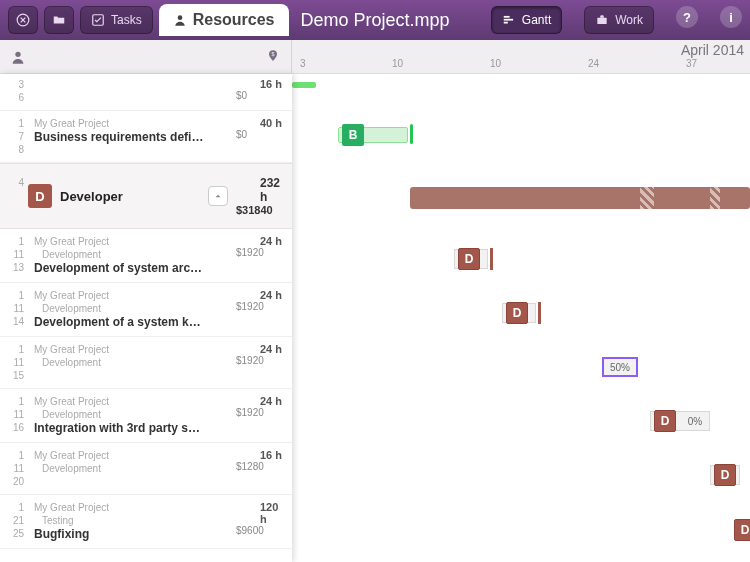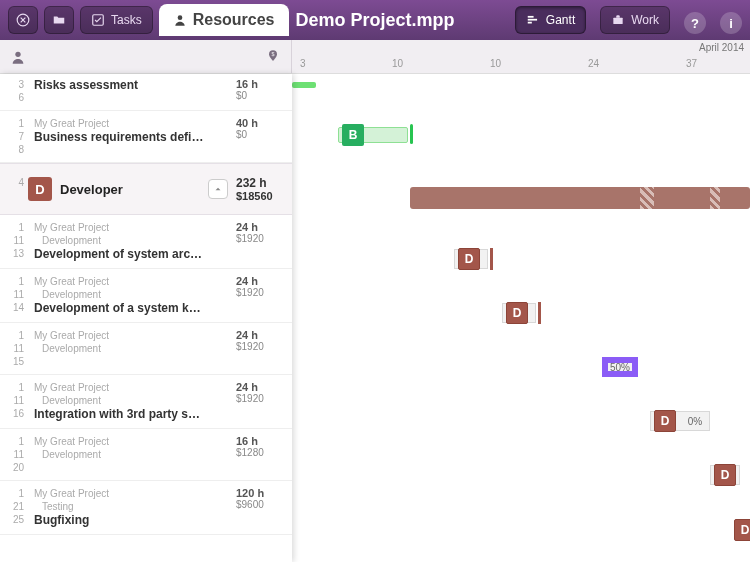--- a/index.html
+++ b/index.html
@@ -6,47 +6,47 @@
   body { width: 750px; height: 562px; overflow: hidden; background: #fff; position: relative; }
 
   
   .toolbar { height: 40px; background: linear-gradient(#7d4b93, #5e3a72); display: flex; align-items: center; padding: 8px 8px; gap: 6px; color: #fff; position: relative; }
   .tb-btn { height: 28px; border-radius: 6px; background: rgba(0,0,0,0.25); display: inline-flex; align-items: center; padding: 0 10px; font-size: 12px; color: #e8d9f0; cursor: pointer; border: 1px solid rgba(0,0,0,0.3); }
   .tb-btn.icon-only { width: 30px; padding: 0; justify-content: center; }
   .tb-btn svg { width: 14px; height: 14px; fill: #e8d9f0; }
   .tb-btn .tlabel { margin-left: 6px; }
   .tb-tab { height: 32px; background: #fff; color: #444; border-radius: 8px 8px 0 0; display: inline-flex; align-items: center; padding: 0 14px; font-size: 16px; font-weight: 600; border: none; }
   .tb-tab svg { width: 14px; height: 14px; fill: #444; margin-right: 6px; }
-  .title { position: absolute; left: 50%; transform: translateX(-50%); font-size: 18px; font-weight: 700; color: #fff; }
-  .tb-right { margin-left: auto; display: flex; gap: 14px; align-items: flex-end; }
+  .title { position: absolute; left: 50%; transform: translateX(-50%); font-size: 18px; font-weight: 400; color: #fff; }
+  .tb-right { margin-left: auto; display: flex; gap: 22px; align-items: flex-start; }
   .tb-active { background: #4a2d5d; color: #fff; border: 1px solid rgba(0,0,0,0.4); box-shadow: inset 0 1px 3px rgba(0,0,0,0.4); }
   .tb-active svg { fill: #fff; }
   .help-icon { width: 22px; height: 22px; border-radius: 50%; background: rgba(255,255,255,0.2); display: flex; align-items: center; justify-content: center; font-size: 13px; color: #fff; font-weight: bold; }
 
   
   .subhead { height: 34px; background: #f1eef2; border-bottom: 1px solid #ddd; display: flex; align-items: center; position: relative; }
   .subhead-left { width: 292px; display: flex; align-items: center; justify-content: space-between; padding: 0 10px; height: 100%; border-right: 1px solid #d8d2da; }
   .subhead-left svg { width: 16px; height: 16px; fill: #7a6e80; }
   .timeline-head { flex: 1; position: relative; height: 100%; font-size: 11px; color: #888; }
-  .timeline-month { position: absolute; top: 2px; font-size: 10px; color: #777; }
+  .timeline-month { position: absolute; top: 2px; font-size: 14px; color: #777; }
   .timeline-day { position: absolute; top: 18px; font-size: 10px; color: #999; }
 
   
   .body { display: flex; height: calc(100% - 74px); }
   .leftpane { width: 292px; background: #fff; box-shadow: 2px 0 6px rgba(0,0,0,0.15); position: relative; z-index: 5; overflow: hidden; }
   .gantt { flex: 1; position: relative; overflow: hidden; background: #fff; }
 
   
   .row { border-bottom: 1px solid #eee; padding: 6px 8px 6px 6px; display: flex; }
   .row-ids { width: 22px; font-size: 10px; color: #aaa; line-height: 13px; text-align: right; padding-right: 4px; }
   .row-body { flex: 1; padding-left: 6px; }
   .crumb { font-size: 10px; color: #aaa; line-height: 13px; }
   .tname { font-size: 12px; font-weight: 600; color: #333; line-height: 15px; white-space: nowrap; overflow: hidden; text-overflow: ellipsis; max-width: 170px; }
   .row-metrics { width: 48px; text-align: left; font-size: 11px; color: #555; }
-  .row-metrics .hours { font-weight: 600; color: #555; }
+  .row-metrics .hours { font-weight: 600; color: #555; margin-left: 24px; }
   .row-metrics .cost { color: #888; font-size: 10px; }
 
   .dev-header { background: #f7f4f6; border-top: 1px solid #e5e0e6; border-bottom: 1px solid #e5e0e6; padding: 12px 8px 12px 6px; display: flex; align-items: center; }
   .dev-header .row-ids { align-self: flex-start; }
   .dev-badge { width: 24px; height: 24px; background: #a3564a; color: #fff; display: inline-flex; align-items: center; justify-content: center; font-weight: bold; font-size: 13px; border-radius: 3px; margin-right: 8px; }
   .dev-name { font-size: 13px; font-weight: 700; color: #222; flex: 1; }
   .collapse-btn { width: 20px; height: 20px; border: 1px solid #ccc; border-radius: 4px; display: inline-flex; align-items: center; justify-content: center; margin-right: 8px; background: #fff; }
   .collapse-btn svg { width: 10px; height: 10px; fill: #888; }
   .dev-metrics .hours { font-weight: 700; font-size: 12px; color: #333; }
   .dev-metrics .cost { font-weight: 700; font-size: 11px; color: #333; }
@@ -58,21 +58,21 @@
   .gbar.green-badge { background: #27ae60; height: 22px; width: 22px; display: flex; align-items: center; justify-content: center; color: #fff; font-weight: bold; font-size: 12px; border-radius: 2px; }
   .gbar.green-track { background: #d4f2d7; height: 16px; border: 1px solid #8ee094; }
   .gbar.green-stripe { background: #27c450; width: 3px; height: 20px; }
   .dev-bar { position: absolute; height: 22px; background: #a8746a; border-radius: 3px; }
   .dev-bar::before, .dev-bar::after { content: ''; position: absolute; top: 0; bottom: 0; width: 14px; background: repeating-linear-gradient(45deg, #d8bdb7, #d8bdb7 3px, #a8746a 3px, #a8746a 6px); }
   .dev-bar::before { left: 230px; }
   .dev-bar::after { left: 300px; width: 10px; }
   .d-badge { position: absolute; width: 22px; height: 22px; background: #a3564a; color: #fff; display: flex; align-items: center; justify-content: center; font-weight: bold; font-size: 12px; border-radius: 2px; border: 1px solid #8c4438; }
   .d-track { position: absolute; height: 20px; background: #f2f2f2; border: 1px solid #d8d8d8; }
   .d-stripe { position: absolute; width: 3px; height: 22px; background: #a3564a; }
-  .pct-box { position: absolute; height: 20px; background: #f2f2f2; border: 6px solid #8b5cf6; font-size: 10px; color: #666; display: flex; align-items: center; justify-content: center; padding: 0 4px; }
+  .pct-box { position: absolute; height: 20px; background: #f2f2f2; border: 2px solid #8b5cf6; font-size: 10px; color: #666; display: flex; align-items: center; justify-content: center; padding: 0 4px; }
 </style>
 </head>
 <body>
 
 <div class="toolbar">
   <div class="tb-btn icon-only">
     <svg viewBox="0 0 24 24">
         <circle cx="12" cy="12" r="10" fill="none" stroke="#e8d9f0" stroke-width="2"></circle>
         <path d="M8 8l8 8M16 8l-8 8" stroke="#e8d9f0" stroke-width="2"></path>
       </svg>
@@ -141,21 +141,20 @@
 
 <div class="body">
   <div class="leftpane">
 
     <div class="row" style="padding-top:4px;">
       <div class="row-ids">
         <div>3</div>
         <div>6</div>
       </div>
       <div class="row-body">
-        <div class="tname">Risks assessment</div>
       </div>
       <div class="row-metrics">
         <div class="hours">16 h</div>
         <div class="cost">$0</div>
       </div>
     </div>
 
     <div class="row">
       <div class="row-ids">
         <div>1</div>
@@ -178,21 +177,21 @@
         </div>
       <div class="dev-badge">D</div>
       <div class="dev-name">Developer</div>
       <div class="collapse-btn">
         <svg viewBox="0 0 24 24">
             <path d="M6 15l6-6 6 6"></path>
           </svg>
       </div>
       <div class="row-metrics dev-metrics">
         <div class="hours">232 h</div>
-        <div class="cost">$18560</div>
+        <div class="cost">$31840</div>
       </div>
     </div>
 
     <div id="devrows">
         <div class="row">
           <div class="row-ids">
             <div>1</div>
             <div>11</div>
             <div>13</div>
           </div>

